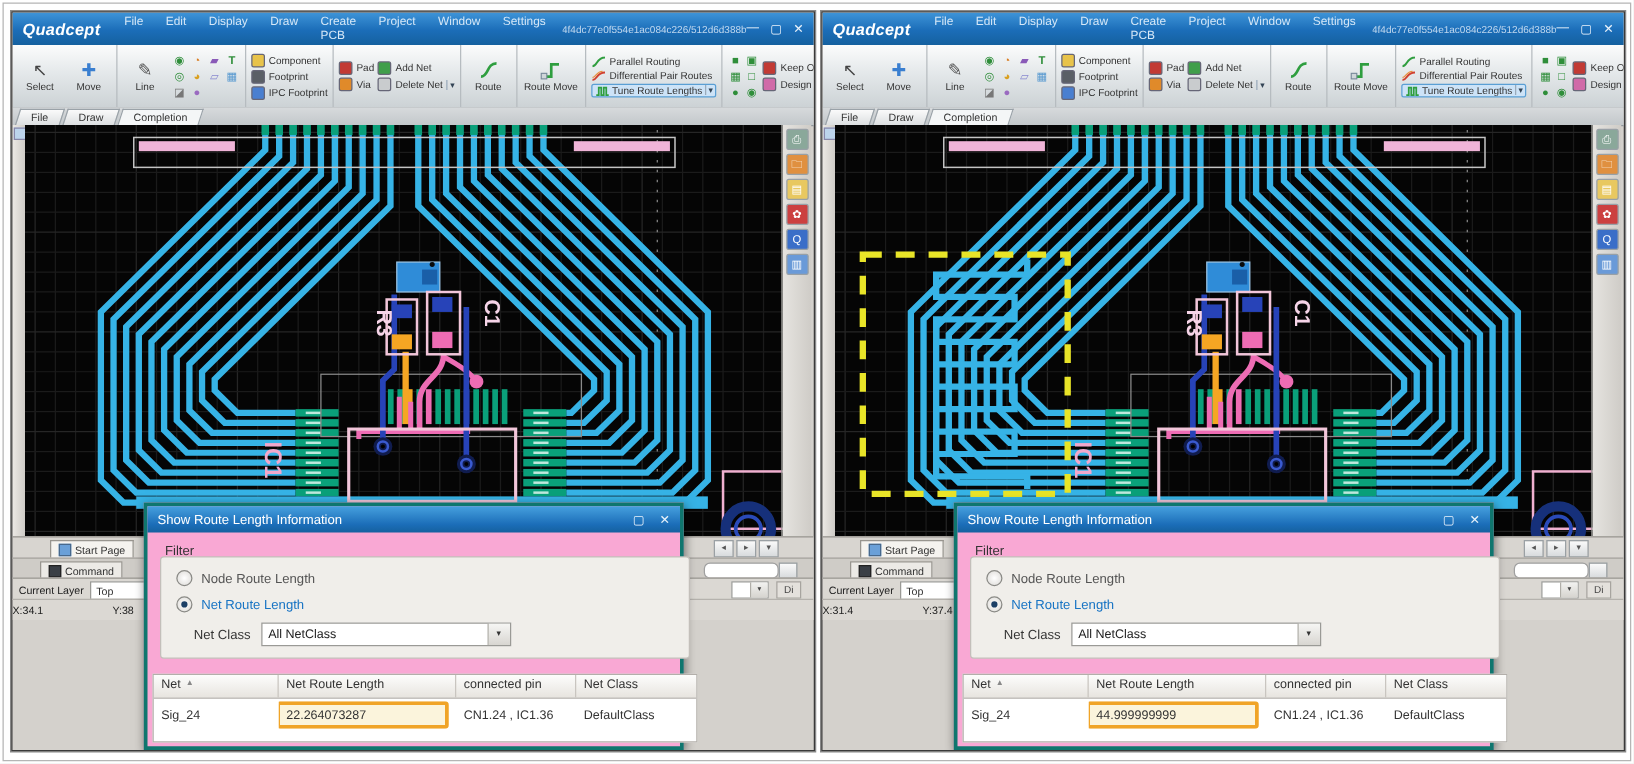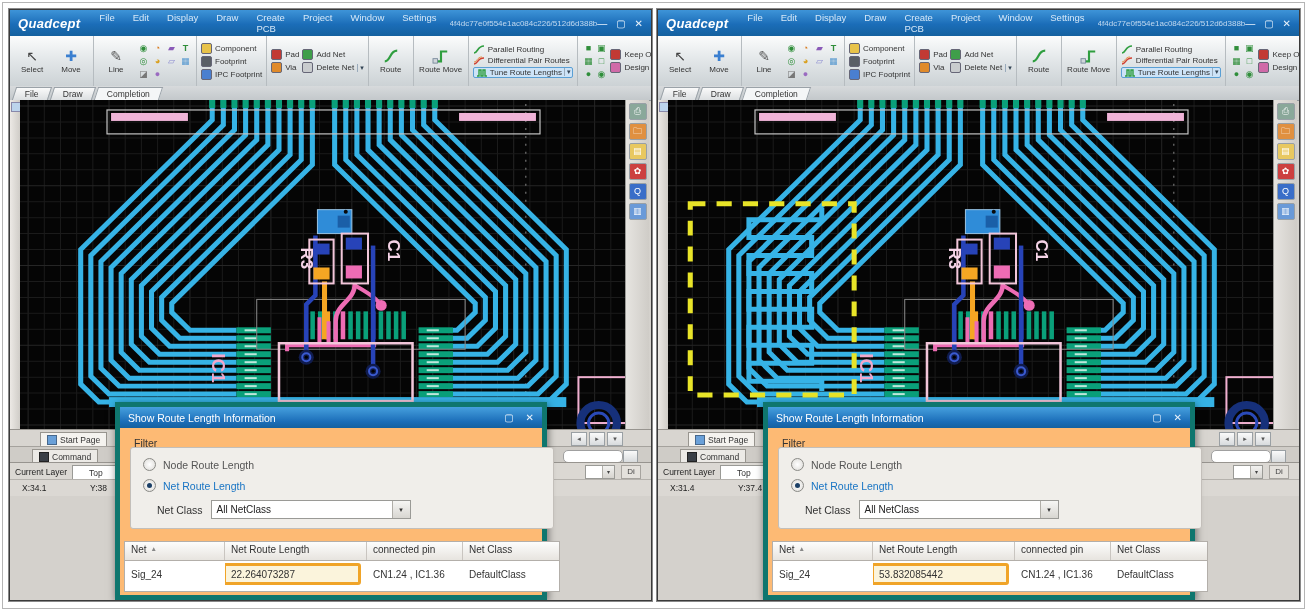--- a/index.html
+++ b/index.html
@@ -52,30 +52,30 @@
   .navbtns{position:absolute;right:28px;top:2px;display:flex;gap:2px;}
   .navbtns b{width:14px;height:12px;background:linear-gradient(#fafafa,#d8dbdd);border:1px solid #9aa0a4;font-size:7px;line-height:12px;text-align:center;color:#555;font-weight:normal;}
   .tabrow2{position:absolute;left:0;top:436px;right:0;height:16px;background:#cfccc7;border-top:1px solid #a5a29d;}
   .stab2{position:absolute;left:22px;top:2px;height:13px;background:#eceae6;border:1px solid #98958f;font-size:8.5px;color:#333;display:flex;align-items:center;gap:3px;padding:0 6px;}
   .stab2 .ticon{width:8px;height:8px;background:#3a3f46;border:1px solid #222;}
   .hscroll{position:absolute;right:28px;top:3px;width:58px;height:11px;background:#fff;border:1px solid #a0a0a0;border-radius:5px;}
   .hscroll .btn{position:absolute;right:-16px;top:-1px;width:13px;height:11px;background:linear-gradient(#fafafa,#d8dbdd);border:1px solid #9aa0a4;}
   .statusrow{position:absolute;left:0;top:452px;right:0;height:17px;background:#dbd8d3;border-top:1px solid #97948f;font-size:8.5px;color:#222;}
   .statusrow .cl-label{position:absolute;left:5px;top:4px;}
   .combo{position:absolute;background:#fff;border:1px solid #9a9a96;display:flex;align-items:center;font-size:8.5px;color:#333;}
-  .combo .val{flex:1;padding-left:16px;overflow:hidden;white-space:nowrap;}
+  .combo .val{flex:1;padding-left:4px;overflow:hidden;white-space:nowrap;}
   .combo .dd{width:13px;align-self:stretch;background:linear-gradient(#f2f2f0,#d6d4cf);border-left:1px solid #b0aea8;font-size:6px;text-align:center;line-height:13px;color:#444;}
   .clcombo{left:62px;top:2px;width:58px;height:13px;}
   .minicombo{right:36px;top:2px;width:28px;height:12px;}
   .dibox{position:absolute;right:10px;top:2px;width:18px;height:12px;border:1px solid #a7a49f;background:#e4e1dc;font-size:8px;text-align:center;line-height:12px;color:#444;}
   .coordrow{position:absolute;left:0;top:469px;right:0;height:16px;background:#dbd8d3;border-top:1px solid #b5b2ad;font-size:8.5px;color:#222;}
-  .coordrow .cx{position:absolute;left:12px;top:3px;}
+  .coordrow .cx{position:absolute;left:0;top:3px;}
   .coordrow .cy{position:absolute;left:80px;top:3px;}
   
-  .dlg{position:absolute;left:105px;top:392px;width:432px;height:198px;background:#fdba74;border:5px solid #0f766e;box-shadow:1px 2px 8px rgba(0,0,0,.5);z-index:5;box-sizing:border-box;}
+  .dlg{position:absolute;left:105px;top:392px;width:432px;height:198px;background:#f9a8d4;border:3px solid #0f766e;box-shadow:1px 2px 8px rgba(0,0,0,.5);z-index:5;box-sizing:border-box;}
   .dlg-title{height:21px;background:linear-gradient(#46a0de,#1b6db8 70%,#15619f);color:#fff;font-size:10.5px;display:flex;align-items:center;padding:0 8px;}
   .dlg-btns{margin-left:auto;display:flex;gap:12px;font-size:10px;color:#eaf3fb;}
   .dlg-filter{position:absolute;left:14px;top:30px;font-size:10.5px;color:#333;}
   .groupbox{position:absolute;left:10px;top:40px;width:422px;height:80px;border:1px solid #c3bfba;border-radius:3px;background:#f0eeea;}
   .radio-row{position:absolute;left:12px;display:flex;align-items:center;gap:7px;font-size:10.5px;color:#555;}
   .radio{width:11px;height:11px;border-radius:50%;border:1px solid #8a8a86;background:radial-gradient(#fff,#dcdad6);position:relative;}
   .radio.on::after{content:"";position:absolute;left:2.5px;top:2.5px;width:5px;height:5px;border-radius:50%;background:#1b3f66;}
   .radio-row.on-label{color:#1874c4;}
   .nc-row{position:absolute;left:26px;top:52px;display:flex;align-items:center;gap:8px;font-size:10.5px;color:#333;}
   .nccombo{position:relative;width:200px;height:19px;top:0;}
@@ -1043,21 +1043,21 @@
     <div class="rltable">
       <div class="thead">
         <div class="th c0"><span>Net</span><span class="sort">▲</span></div>
         <div class="th c1">Net Route Length</div>
         <div class="th c2">connected pin</div>
         <div class="th c3" style="border-right:none">Net Class</div>
       </div>
       <div class="trow">
         <div class="td c0">Sig_24</div>
         <div class="td c1" style="padding-left:0">
-          <div class="hlcell">53.832085442</div>
+          <div class="hlcell">44.999999999</div>
         </div>
         <div class="td c2">CN1.24 , IC1.36</div>
         <div class="td c3">DefaultClass</div>
       </div>
 
     </div>
   </div>
 
 </div>
 </div>

